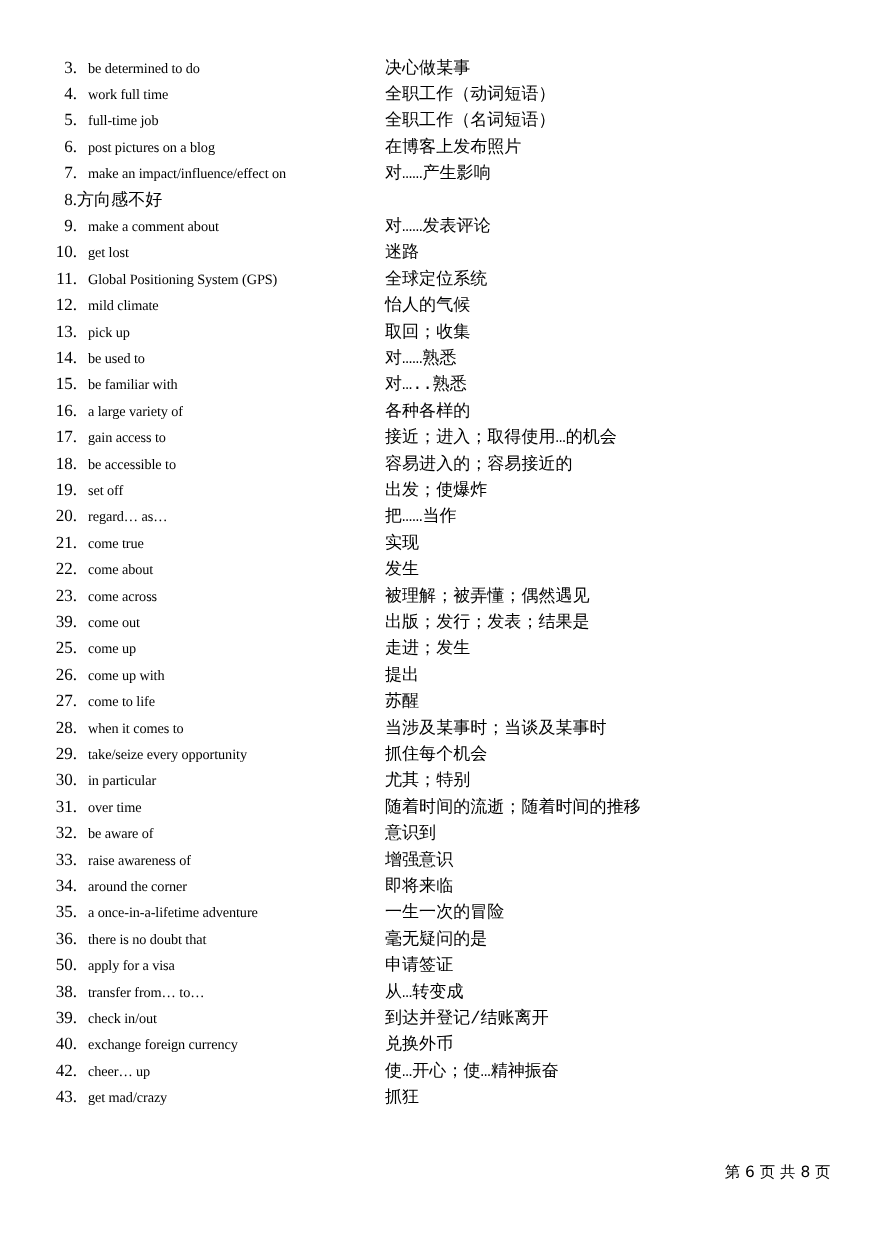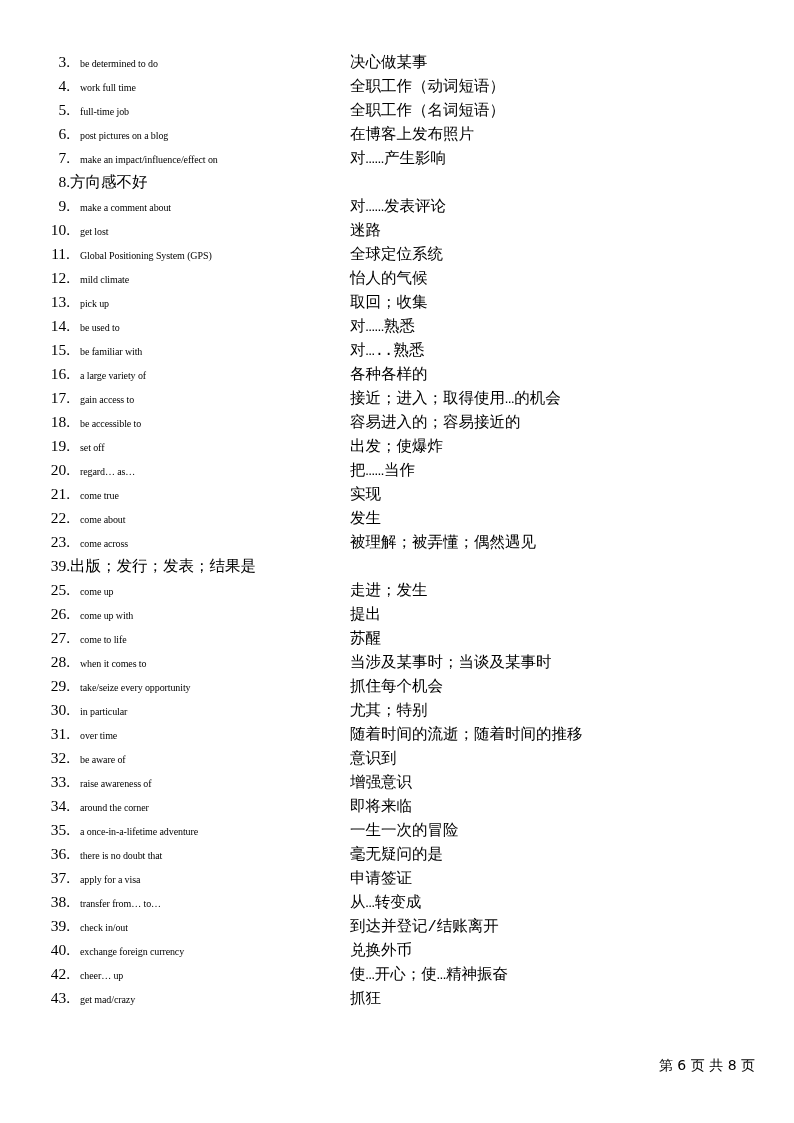--- a/index.html
+++ b/index.html
@@ -46,21 +46,21 @@
     font-size: 15.5px;
     font-family: "Liberation Serif", "DejaVu Serif", serif;
     letter-spacing: 0px;
   }
 
   .entry-en {
     flex: 0 0 280px;
     width: 280px;
     padding-left: 10px;
     box-sizing: border-box;
-    font-size: 10px;
+    font-size: 13px;
     font-family: "Liberation Serif", "DejaVu Serif", serif;
     letter-spacing: -0.1px;
   }
 
   .entry-zh {
     flex: 1 1 auto;
     font-size: 15.5px;
     font-family: Liberation Mono, monospace;
     letter-spacing: 0px;
   }
@@ -180,20 +180,21 @@
         <span class="entry-en">come about</span>
         <span class="entry-zh">发生</span>
       </div>
       <div class="entry">
         <span class="entry-num">23.</span>
         <span class="entry-en">come across</span>
         <span class="entry-zh">被理解；被弄懂；偶然遇见</span>
       </div>
       <div class="entry">
         <span class="entry-num">39.</span>
+        <span class="entry-en">come out</span>
         <span class="entry-zh">出版；发行；发表；结果是</span>
       </div>
       <div class="entry">
         <span class="entry-num">25.</span>
         <span class="entry-en">come up</span>
         <span class="entry-zh">走进；发生</span>
       </div>
       <div class="entry">
         <span class="entry-num">26.</span>
         <span class="entry-en">come up with</span>
@@ -243,21 +244,21 @@
         <span class="entry-num">35.</span>
         <span class="entry-en">a once-in-a-lifetime adventure</span>
         <span class="entry-zh">一生一次的冒险</span>
       </div>
       <div class="entry">
         <span class="entry-num">36.</span>
         <span class="entry-en">there is no doubt that</span>
         <span class="entry-zh">毫无疑问的是</span>
       </div>
       <div class="entry">
-        <span class="entry-num">37.</span>
+        <span class="entry-num">50.</span>
         <span class="entry-en">apply for a visa</span>
         <span class="entry-zh">申请签证</span>
       </div>
       <div class="entry">
         <span class="entry-num">38.</span>
         <span class="entry-en">transfer from… to…</span>
         <span class="entry-zh">从…转变成</span>
       </div>
       <div class="entry">
         <span class="entry-num">39.</span>

